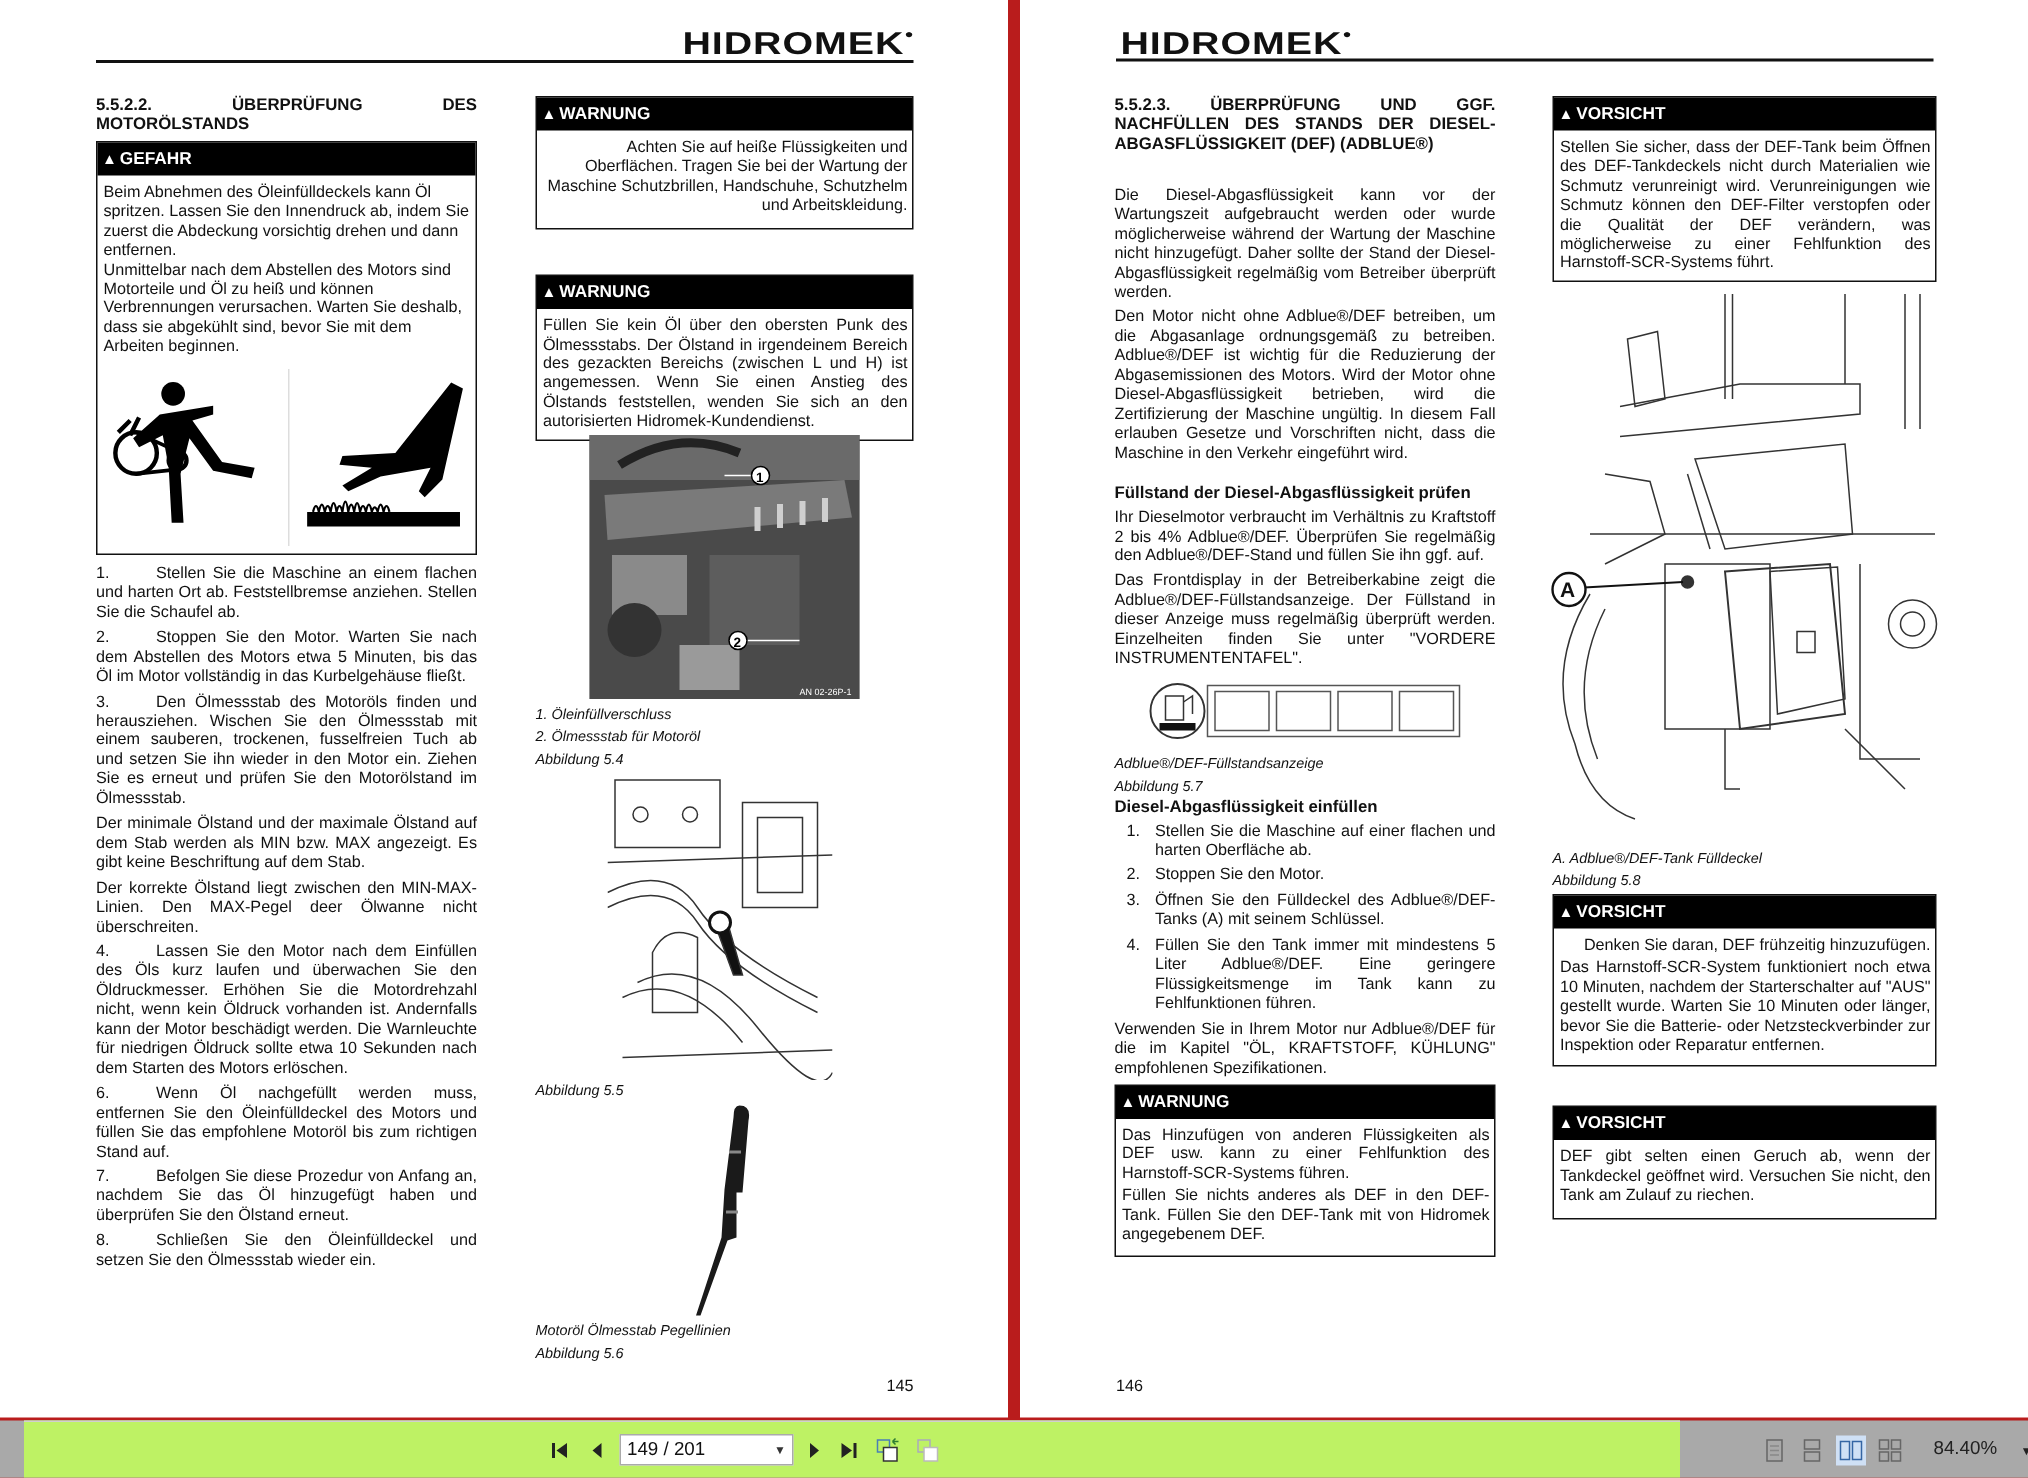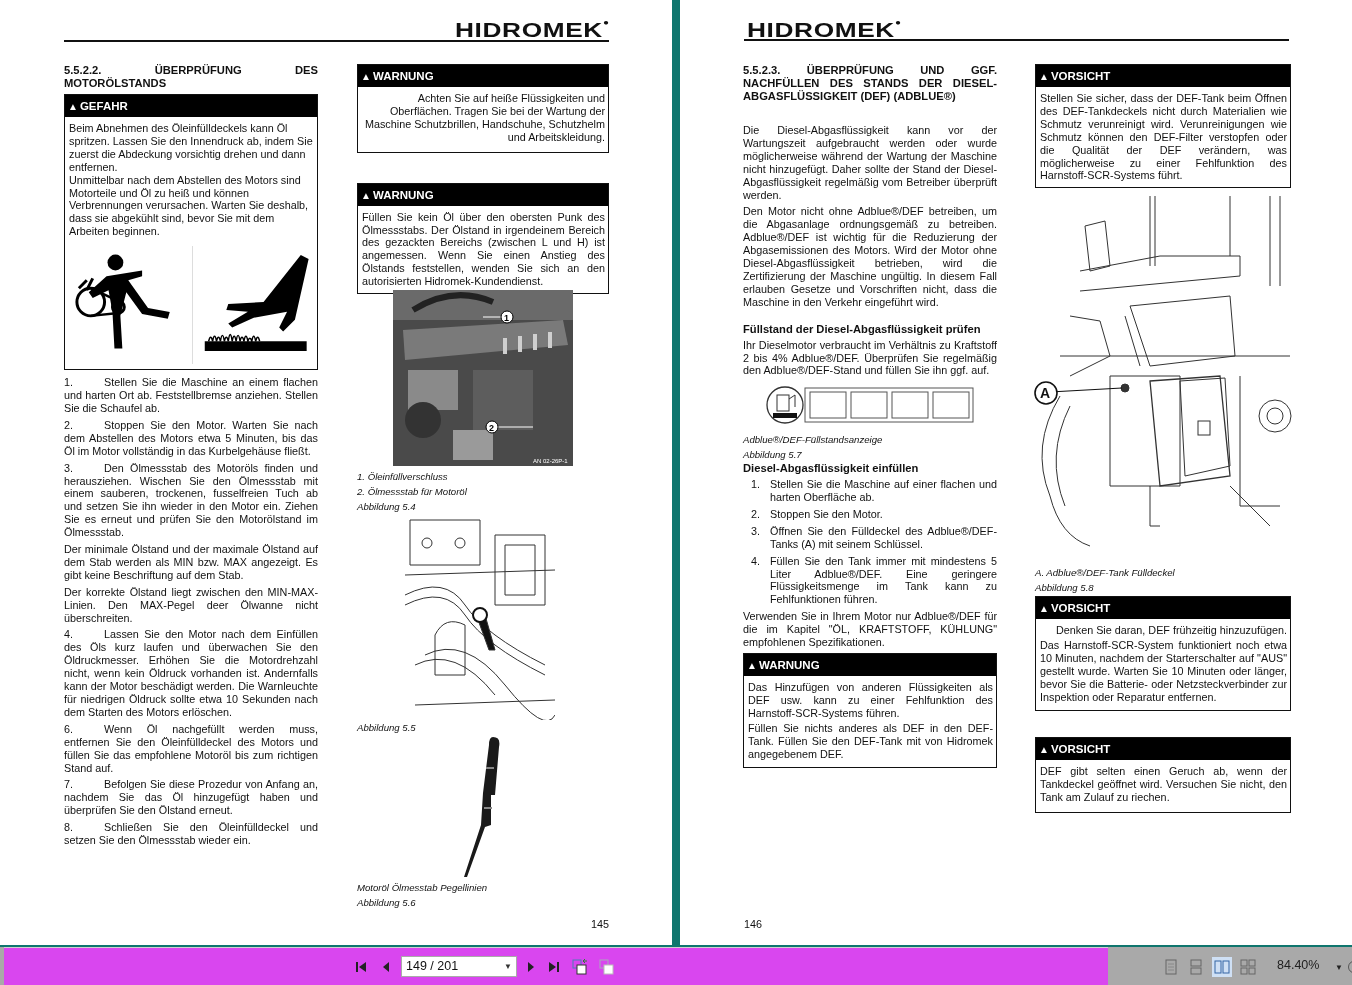--- a/index.html
+++ b/index.html
@@ -1,17 +1,17 @@
 <!DOCTYPE html>
 <html><head>
 <meta charset="utf-8">
 <style>
 *{box-sizing:border-box;margin:0;padding:0}
 html,body{width:1352px;height:985px;overflow:hidden;background:#a9a9a9;font-family:"Liberation Sans",sans-serif;color:#111}
-.viewer{position:absolute;left:0;top:0;width:1352px;height:947px;background:#0f766e}
+.viewer{position:absolute;left:0;top:0;width:1352px;height:947px;background:#b91c1c}
 .page{position:absolute;top:0;height:945px;background:#fff}
 .page.left{left:0;width:672px}
 .page.right{left:680px;width:672px}
 .logo{position:absolute;font-family:"Liberation Sans",sans-serif;font-weight:bold;font-size:21px;letter-spacing:0.5px;color:#111;transform:scaleX(1.25);transform-origin:left top}
 .logo .reg{font-size:8px;vertical-align:top}
 .rule{position:absolute;height:2px;background:#111}
 .col{position:absolute;font-size:10.8px;line-height:12.9px;text-align:justify}
 .h-sec{font-weight:bold;font-size:11.2px;line-height:13px;margin-bottom:4px}
 .box{border:1.5px solid #111;margin-bottom:14px}
 .box .bh{background:#000;color:#fff;font-weight:bold;font-size:11.5px;height:22px;line-height:22px;padding-left:3px}
@@ -21,21 +21,21 @@
 p{margin-bottom:4px}
 .num{display:inline-block;width:40px}
 .cap{font-style:italic;font-size:9.6px;line-height:15px}
 .subh{font-weight:bold;font-size:11.2px;margin:6px 0 3px}
 ol.steps{list-style:none;margin:0 0 4px 0}
 ol.steps li{display:flex;margin-bottom:4px}
 ol.steps li .n{width:27px;flex:none;padding-left:8px}
 .pnum{position:absolute;font-size:10.8px}
 .fig{position:absolute;background:#fff}
 .hazard{border-left:1px solid #ddd}
-.toolbar{position:absolute;left:4px;top:947px;width:1104px;height:38px;background:#d946ef;border-top:1px solid #d0d0d0}
+.toolbar{position:absolute;left:16px;top:947px;width:1104px;height:38px;background:#bef264;border-top:1px solid #d0d0d0}
 .tb{position:absolute;top:9px;height:20px;display:flex;align-items:center;justify-content:center;color:#222;font-size:14px;cursor:pointer}
 .pagebox{position:absolute;left:397px;top:8px;width:116px;height:21px;background:#fff;border:1px solid #aaa;font-size:12.5px;line-height:19px;padding-left:4px;color:#111}
 .pagebox .dd{position:absolute;right:4px;top:0;font-size:8px;color:#333}
 .zoomtxt{position:absolute;left:1273px;top:10px;font-size:12.5px;color:#222}
 .viewbtn{position:absolute;top:9px;width:20px;height:20px;display:flex;align-items:center;justify-content:center}
 .viewbtn.active{background:#cfe0f5}
 </style>
 </head>
 <body>
 
@@ -163,20 +163,21 @@
   <div class="page right">
     <div class="logo" style="left:67px;top:18px"><span>HIDROMEK</span><span class="reg">●</span></div>
     <div class="rule" style="left:64px;top:39px;width:545px"></div>
 
     <div class="col" style="left:63px;top:64px;width:254px">
       <div class="h-sec" style="margin-bottom:21px">5.5.2.3. ÜBERPRÜFUNG UND GGF. NACHFÜLLEN DES STANDS DER DIESEL-ABGASFLÜSSIGKEIT (DEF) (ADBLUE®)</div>
       <p>Die Diesel-Abgasflüssigkeit kann vor der Wartungszeit aufgebraucht werden oder wurde möglicherweise während der Wartung der Maschine nicht hinzugefügt. Daher sollte der Stand der Diesel-Abgasflüssigkeit regelmäßig vom Betreiber überprüft werden.</p>
       <p>Den Motor nicht ohne Adblue®/DEF betreiben, um die Abgasanlage ordnungsgemäß zu betreiben. Adblue®/DEF ist wichtig für die Reduzierung der Abgasemissionen des Motors. Wird der Motor ohne Diesel-Abgasflüssigkeit betrieben, wird die Zertifizierung der Maschine ungültig. In diesem Fall erlauben Gesetze und Vorschriften nicht, dass die Maschine in den Verkehr eingeführt wird.</p>
       <div class="subh" style="margin-top:14px">Füllstand der Diesel-Abgasflüssigkeit prüfen</div>
       <p>Ihr Dieselmotor verbraucht im Verhältnis zu Kraftstoff 2 bis 4% Adblue®/DEF. Überprüfen Sie regelmäßig den Adblue®/DEF-Stand und füllen Sie ihn ggf. auf.</p>
+      <p>Das Frontdisplay in der Betreiberkabine zeigt die Adblue®/DEF-Füllstandsanzeige. Der Füllstand in dieser Anzeige muss regelmäßig überprüft werden. Einzelheiten finden Sie unter "VORDERE INSTRUMENTENTAFEL".</p>
 
       <div style="margin:8px 0 4px 22px">
         <svg width="210" height="40" viewBox="0 0 210 40">
           <circle cx="20" cy="20" r="18" fill="none" stroke="#333" stroke-width="1.3"></circle>
           <rect x="12" y="10" width="12" height="16" fill="none" stroke="#333"></rect>
           <path d="M24 14 L30 10 L30 22" stroke="#333" fill="none"></path>
           <rect x="8" y="28" width="24" height="5" fill="#111"></rect>
           <rect x="40" y="3" width="168" height="34" fill="none" stroke="#555"></rect>
           <rect x="45" y="7" width="36" height="26" fill="none" stroke="#555"></rect>
           <rect x="86" y="7" width="36" height="26" fill="none" stroke="#555"></rect>

